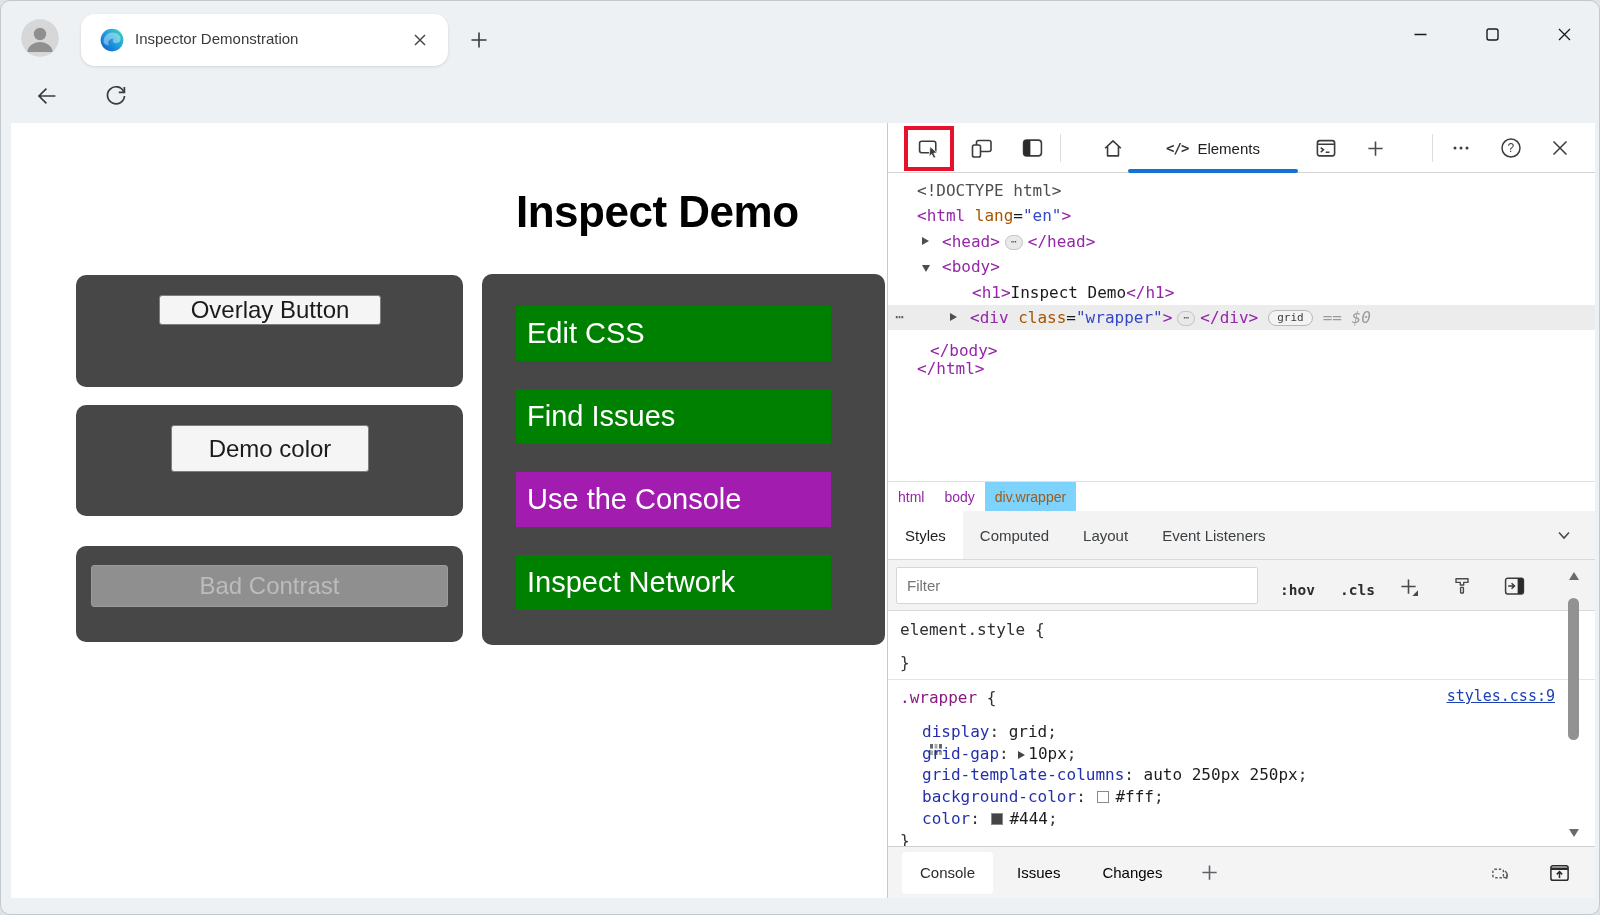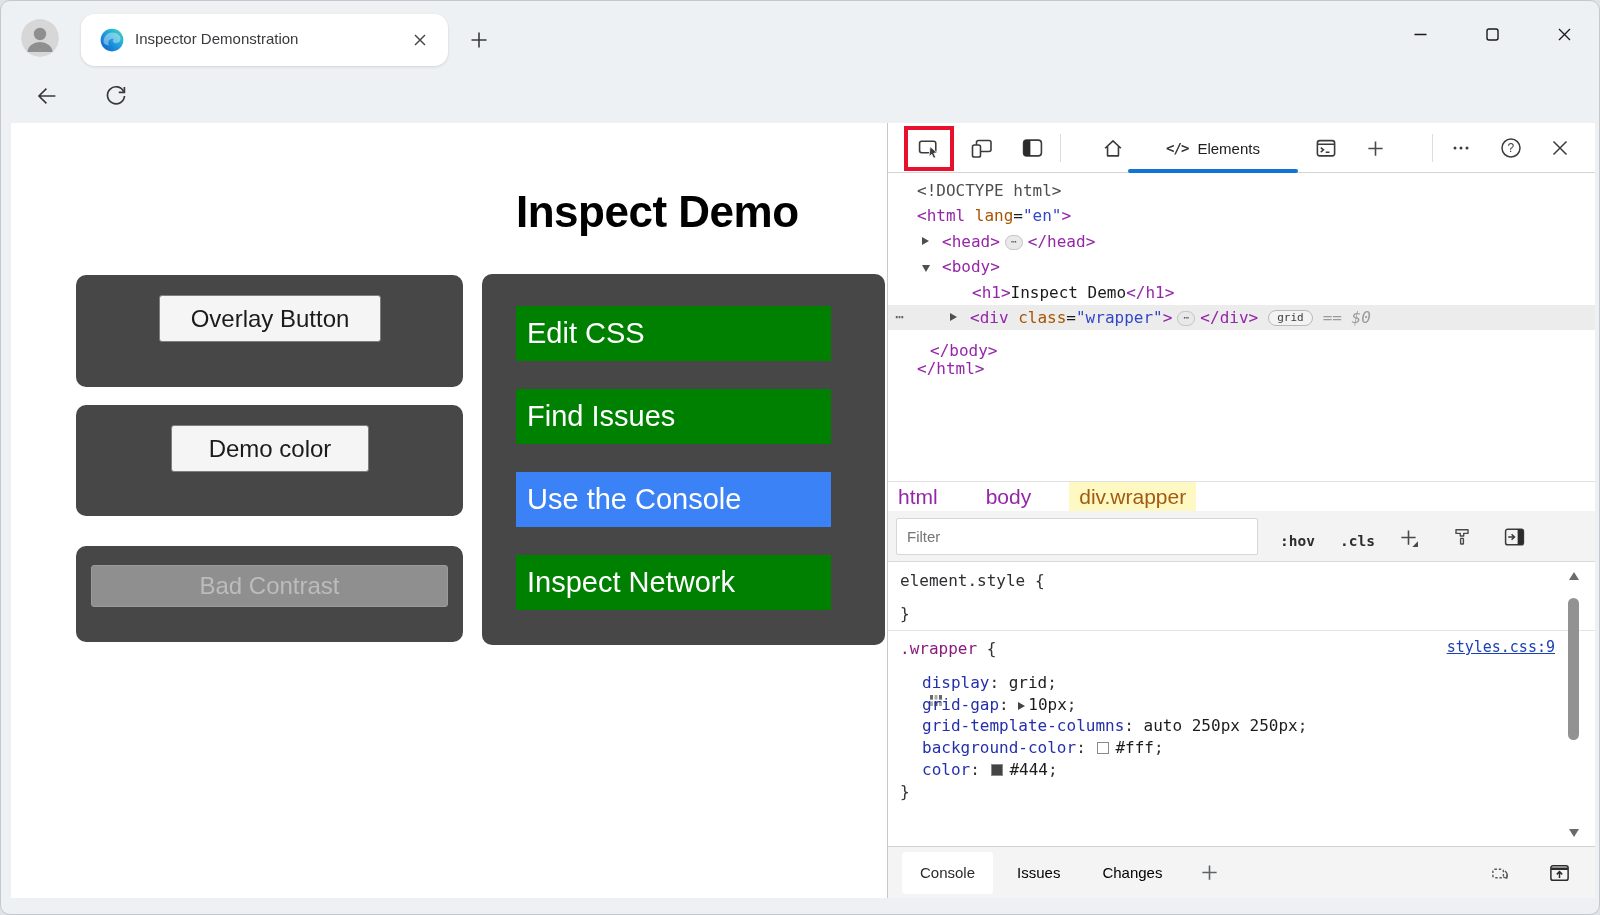--- a/index.html
+++ b/index.html
@@ -71,23 +71,23 @@
   .row-dots { position:absolute; left:7px; top:0; color:#5f6368; font-size:15px; }
   .tri { position:absolute; top:8.5px; width:0; height:0; }
   .tri-r { border-left:7px solid #4e4e4e; border-top:4.5px solid transparent; border-bottom:4.5px solid transparent; }
   .tri-d { border-top:7px solid #4e4e4e; border-left:4.5px solid transparent; border-right:4.5px solid transparent; margin-top:2px; }
   .tok-tag { color:#9526a9; } .tok-attr { color:#a85400; } .tok-val { color:#3347c8; }
   .tok-plain { color:#1a1a1a; } .tok-doctype { color:#4e4e52; }
   .tok-eq { color:#9b9b9b; margin-left:10px; } .tok-dollar { color:#9b9b9b; font-style:italic; }
   .more-pill { display:inline-block; background:#e9e9e9; border:1px solid #c3c3c3; border-radius:8px; font-size:10px; line-height:9px; padding:1px 5px 3px; color:#555; margin:0 5px; vertical-align:2px; }
   .grid-badge { display:inline-block; background:#f3f3f3; border:1px solid #b9b9b9; border-radius:9px; font-size:11px; line-height:14px; padding:0 8px; color:#3c3c3c; margin-left:10px; vertical-align:2px; }
 
-  .crumbs { height:30px; flex:none; border-top:1px solid #e0e0e0; display:flex; align-items:stretch; font-size:21px;gap:28px; }
+  .crumbs { height:30px; flex:none; border-top:1px solid #e0e0e0; display:flex; align-items:stretch; font-size:14px; }
   .crumb { display:flex; align-items:center; padding:0 10px; color:#9526a9; }
-  .crumb.selected { background:#fef9c3; color:#a35a12;text-align:right; }
+  .crumb.selected { background:#7dd3fc; color:#a35a12;text-align:right; }
 
   .ptabs { position:relative; height:49px; flex:none; background:#f3f3f3; border-bottom:1px solid #d9d9d9; display:flex; align-items:stretch; }
   .ptab { display:flex; align-items:center; padding:0 17px; color:#3c4043; font-size:15px; }
   .ptab.active { background:#fff; color:#202124; }
   .ptabs .chev { position:absolute; right:22px; top:15px; }
 
   .filter-row { position:relative; height:51px; flex:none; background:#f3f3f3; border-bottom:1px solid #d9d9d9; }
   .filter-input { position:absolute; left:8px; top:7px; width:362px; height:37px; border:1px solid #d6d6d6; border-radius:2px; padding:0 10px; font-size:15px; color:#333; outline:none; background:#fff; font-family:"Liberation Sans",sans-serif; }
   .filter-input::placeholder { color:#757575; }
   .toggle-lbl { position:absolute; top:22px; font-family:"DejaVu Sans Mono",monospace; font-weight:700; font-size:14.5px; color:#2d2d2d; }
@@ -227,36 +227,36 @@
         </svg>
     </div>
   </div>
 
   <div class="content">
 
     <div class="page">
       <h1>Inspect Demo</h1>
 
       <div class="dark-box" style="left: 65px; top: 152px; width: 387px; height: 112px; background: rgb(71, 71, 71);">
-        <button class="sys-btn" style="left:83px; top:20px; width:222px; height:47px;">Overlay Button</button>
+        <button class="sys-btn" style="left:83px; top:20px; width:222px; height:30px;">Overlay Button</button>
       </div>
 
       <div class="dark-box" style="left: 65px; top: 282px; width: 387px; height: 111px; background: rgb(71, 71, 71);">
         <button class="sys-btn" style="left:95px; top:20px; width:198px; height:47px;">Demo color</button>
       </div>
 
       <div class="dark-box" style="left: 65px; top: 423px; width: 387px; height: 96px; background: rgb(71, 71, 71);">
         <button class="sys-btn bad-btn" style="left:15px; top:19px; width:357px; height:42px;">Bad Contrast</button>
       </div>
 
       <div class="dark-box" style="left: 471px; top: 151px; width: 403px; height: 371px; padding-top: 32px; background: rgb(71, 71, 71);">
         <div>
             <div class="green-btn" style="background: rgb(0, 128, 0);">Edit CSS</div>
             <div class="green-btn" style="background: rgb(0, 128, 0);">Find Issues</div>
-            <div class="green-btn" style="background: #3b82f6;">Use the Console</div>
+            <div class="green-btn" style="background: #a21caf;">Use the Console</div>
             <div class="green-btn" style="background: rgb(0, 128, 0);">Inspect Network</div>
           </div>
       </div>
     </div>
 
     <div class="devtools">
 
       <div class="dt-toolbar">
         <div class="dt-icon" style="left:25px;">
           <svg class="ic" width="23" height="21" viewBox="0 0 22 20">
@@ -333,20 +333,31 @@
           <div class="dom-row"><span class="dom-content" style="padding-left: 42px; display: inline-block; margin-top: 8px;"><span class="tok-tag">&lt;/body&gt;</span></span></div>
           <div class="dom-row"><span class="dom-content" style="padding-left: 29px; display: inline-block;"><span class="tok-tag">&lt;/html&gt;</span></span></div>
         </div>
 
       <div class="crumbs">
           <span class="crumb">html</span>
           <span class="crumb">body</span>
           <span class="crumb selected">div.wrapper</span>
         </div>
 
+      <div class="ptabs">
+        <span class="ptab active">Styles</span>
+          <span class="ptab">Computed</span>
+          <span class="ptab">Layout</span>
+          <span class="ptab">Event Listeners</span>
+          <span class="chev">
+          <svg class="ic" width="18" height="18" viewBox="0 0 18 18">
+              <path d="M4 6.5 l5 5.5 5-5.5" stroke="#4a4a4a" stroke-width="1.6" fill="none"></path>
+            </svg>
+        </span>
+      </div>
 
       <div class="filter-row">
         <input class="filter-input" placeholder="Filter" style="">
         <span class="toggle-lbl" style="left:392px;">:hov</span>
         <span class="toggle-lbl" style="left:452px;">.cls</span>
         <span class="frow-icon" style="left:506px;">
           <svg class="ic" width="19" height="19" viewBox="0 0 20 20">
               <path d="M10 2.5 V17.5 M2.5 10 H17.5" stroke="#4a4a4a" stroke-width="1.6" fill="none"></path>
               <path d="M19 19 h-6 l6 -6 z" fill="#4a4a4a" transform="translate(1,1)"></path>
             </svg>

